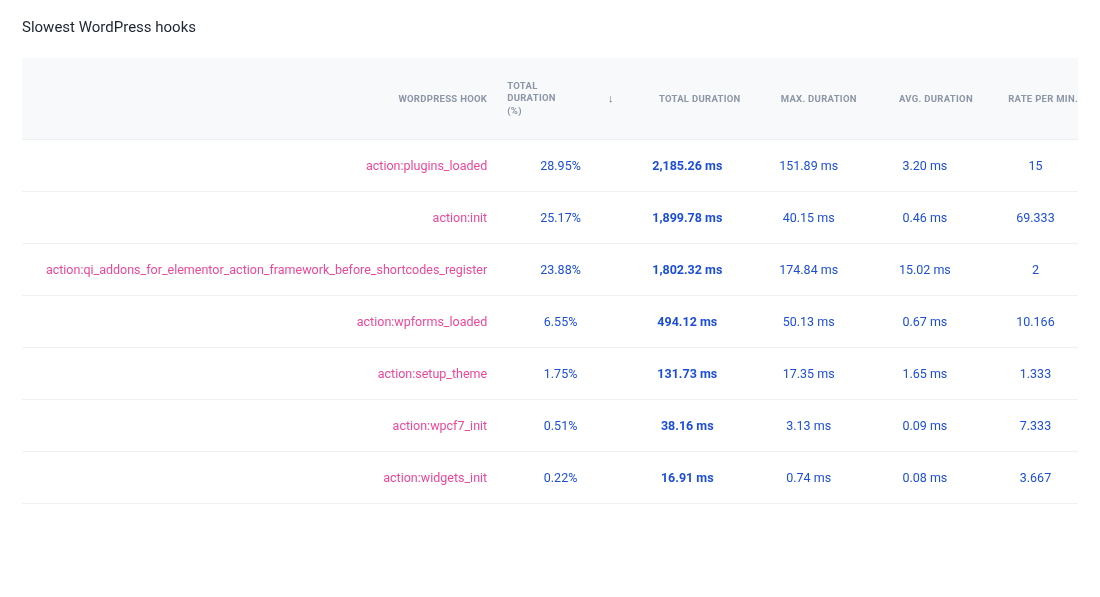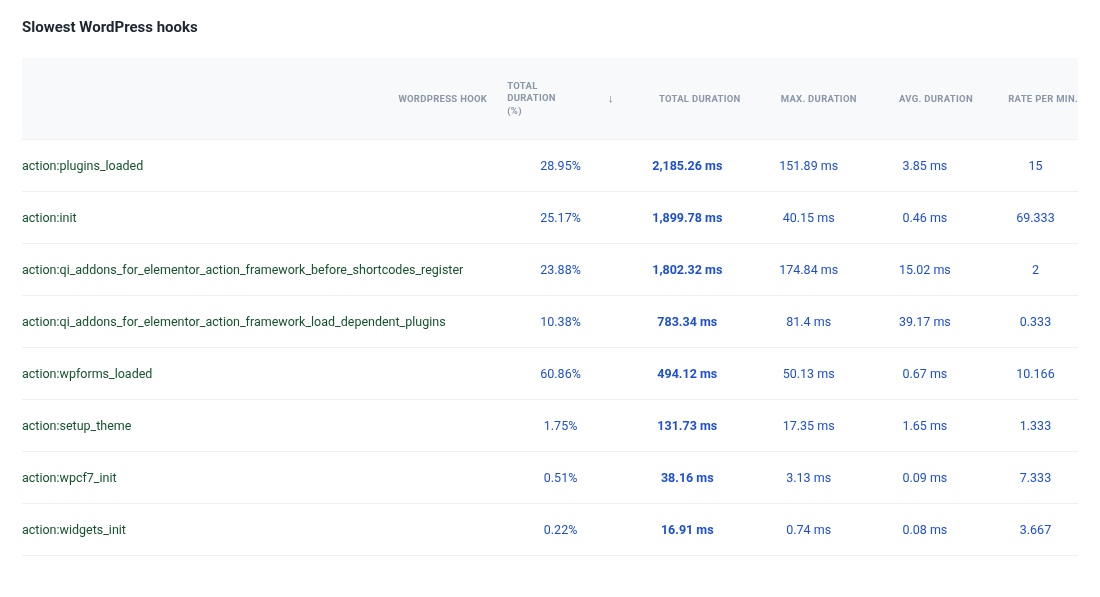--- a/index.html
+++ b/index.html
@@ -11,21 +11,21 @@
     font-family: -apple-system, BlinkMacSystemFont, "Segoe UI", Roboto, "Helvetica Neue", Arial, sans-serif;
     background: #fff;
     color: #333;
     width: 1100px;
   }
   .wrapper {
     padding: 18px 22px 0 22px;
   }
   .title {
     font-size: 15px;
-    font-weight: 700;
+    font-weight: 400;
     color: #1d2530;
     margin-bottom: 22px;
   }
   .table {
     width: 100%;
     border-collapse: collapse;
   }
   .table thead th {
     background: #f7f9fb;
     text-align: right;
@@ -62,23 +62,23 @@
   }
   .table tbody td {
     padding: 18px 10px;
     font-size: 12.5px;
     color: #1d4ed8;
     border-bottom: 1px solid #eef1f4;
     text-align: center;
     white-space: nowrap;
   }
   .table tbody td:first-child {
-    text-align: left;
+    text-align: right;
     padding-left: 0;
-    color: #14532d;
+    color: #ec4899;
     white-space: normal;
   }
   
   .col-hook { width: 45%; }
   .col-pct { width: 12%; }
   .col-total { width: 12%; font-weight: bold; }
   .col-max { width: 11%; }
   .col-avg { width: 11%; }
   .col-rate { width: 9%; padding-right: 0 !important; }
 </style>
@@ -106,50 +106,42 @@
         <th class="col-avg">AVG. DURATION</th>
         <th class="col-rate">RATE PER MIN.</th>
       </tr>
     </thead>
     <tbody id="rows-body">
         <tr>
           <td class="col-hook">action:plugins_loaded</td>
           <td class="col-pct">28.95%</td>
           <td class="col-total">2,185.26 ms</td>
           <td class="col-max">151.89 ms</td>
-          <td class="col-avg">3.85 ms</td>
+          <td class="col-avg">3.20 ms</td>
           <td class="col-rate">15</td>
         </tr>
         <tr>
           <td class="col-hook">action:init</td>
           <td class="col-pct">25.17%</td>
           <td class="col-total">1,899.78 ms</td>
           <td class="col-max">40.15 ms</td>
           <td class="col-avg">0.46 ms</td>
           <td class="col-rate">69.333</td>
         </tr>
         <tr>
           <td class="col-hook">action:qi_addons_for_elementor_action_framework_before_shortcodes_register</td>
           <td class="col-pct">23.88%</td>
           <td class="col-total">1,802.32 ms</td>
           <td class="col-max">174.84 ms</td>
           <td class="col-avg">15.02 ms</td>
           <td class="col-rate">2</td>
         </tr>
         <tr>
-          <td class="col-hook">action:qi_addons_for_elementor_action_framework_load_dependent_plugins</td>
-          <td class="col-pct">10.38%</td>
-          <td class="col-total">783.34 ms</td>
-          <td class="col-max">81.4 ms</td>
-          <td class="col-avg">39.17 ms</td>
-          <td class="col-rate">0.333</td>
-        </tr>
-        <tr>
           <td class="col-hook">action:wpforms_loaded</td>
-          <td class="col-pct">60.86%</td>
+          <td class="col-pct">6.55%</td>
           <td class="col-total">494.12 ms</td>
           <td class="col-max">50.13 ms</td>
           <td class="col-avg">0.67 ms</td>
           <td class="col-rate">10.166</td>
         </tr>
         <tr>
           <td class="col-hook">action:setup_theme</td>
           <td class="col-pct">1.75%</td>
           <td class="col-total">131.73 ms</td>
           <td class="col-max">17.35 ms</td>

